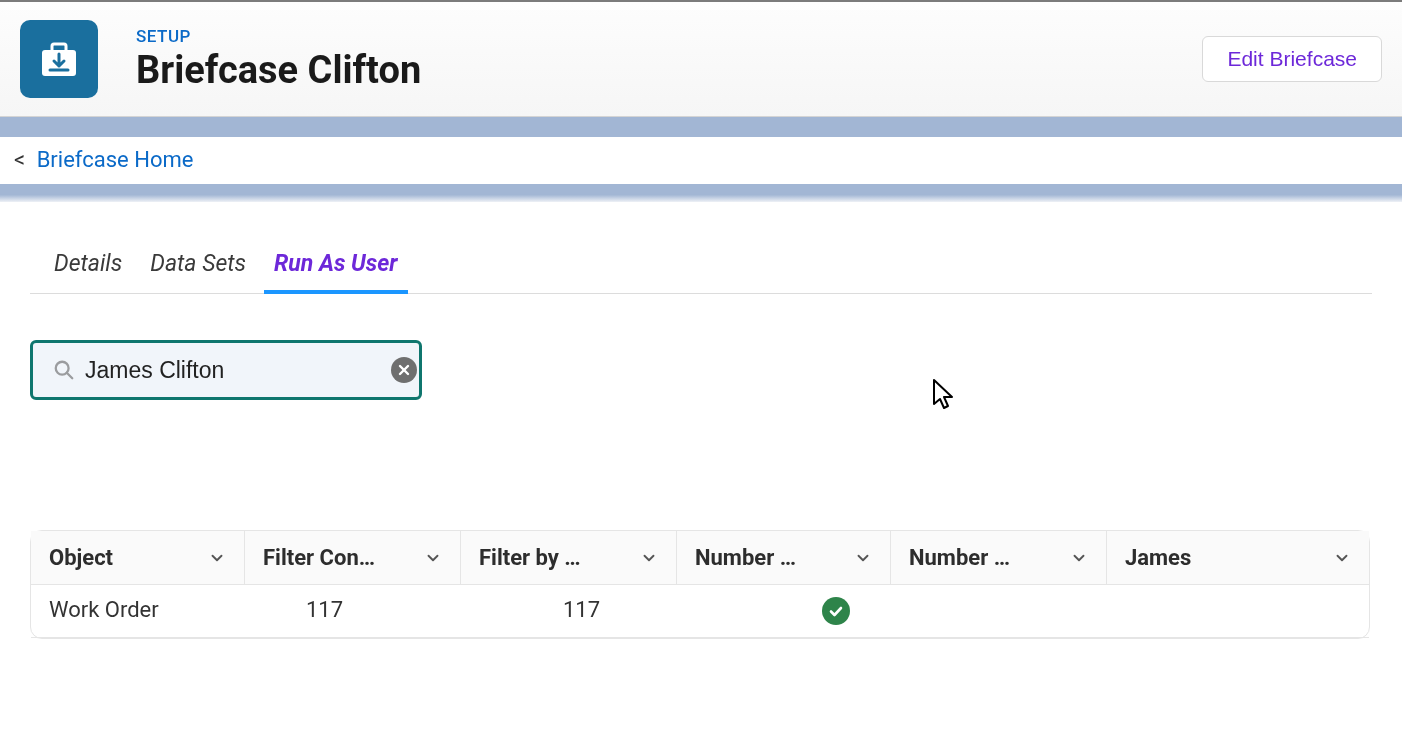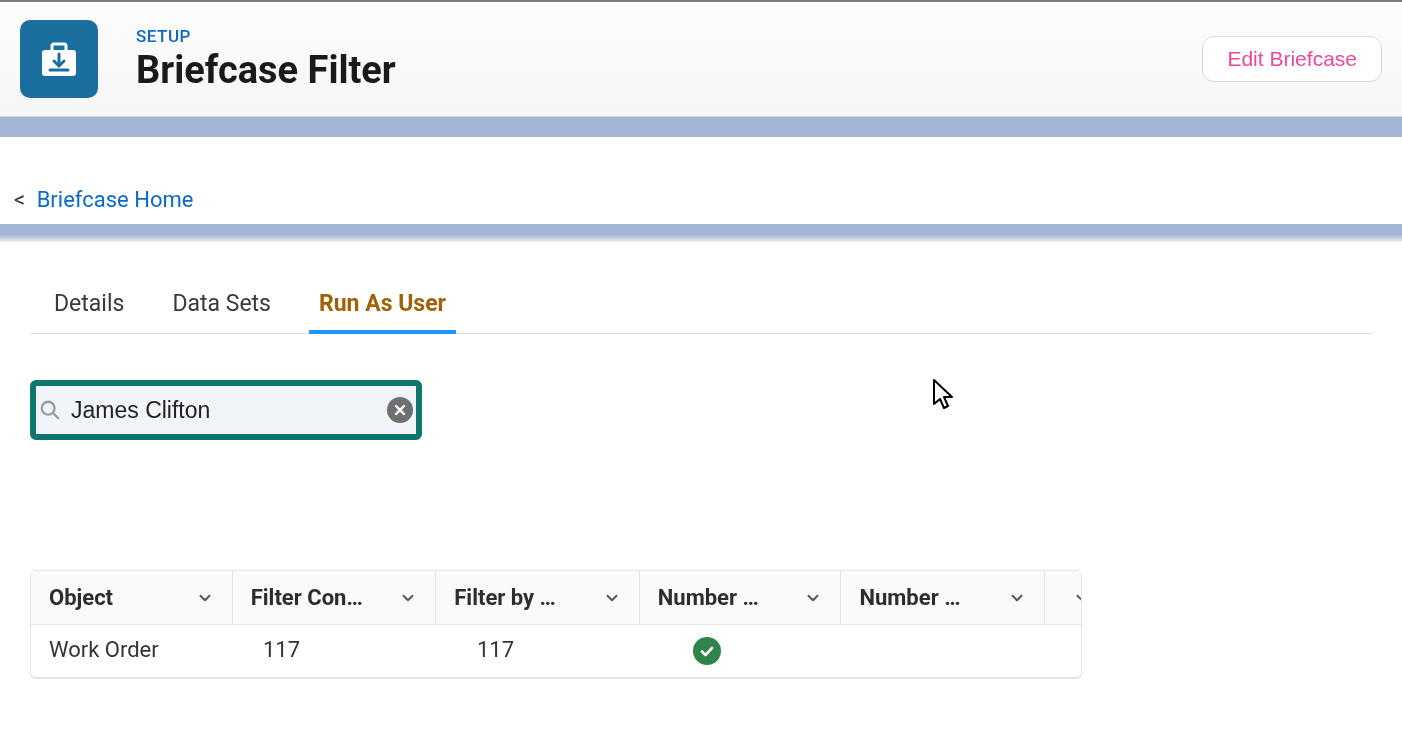--- a/index.html
+++ b/index.html
@@ -38,90 +38,90 @@
   }
   .header-text .title {
     font-size: 38px;
     font-weight: 700;
     color: #1a1a1a;
   }
   .edit-btn {
     margin-left: auto;
     background: #fff;
     border: 1px solid #d9d9d9;
-    color: #ec4899;
+    color: #6d28d9;
     font-size: 21px;
     padding: 10px 24px;
-    border-radius: 12px;
+    border-radius: 6px;
     cursor: pointer;
   }
   .decor-band {
     height: 20px;
     background: #a2b6d4;
   }
   .breadcrumb-bar {
     background: #fff;
     padding: 10px 14px 12px 14px;
     font-size: 22px;
-    margin-top: 40px;
   }
   .breadcrumb-bar .caret {
     color: #333;
     margin-right: 6px;
   }
   .breadcrumb-bar a {
     color: #0b6ac8;
     text-decoration: none;
   }
   .decor-band2 {
     height: 18px;
     background: linear-gradient(to bottom, #a2b6d4 0%, #a2b6d4 60%, #eef1f6 100%);
   }
   .content {
     padding: 40px 30px 20px 30px;
     background: #fff;
   }
   .tabs {
     display: flex;
-    gap: 48px;
+    gap: 28px;
     border-bottom: 1px solid #dcdcdc;
     padding-left: 24px;
+    font-style: italic;
   }
   .tab {
     font-size: 23px;
     color: #3a3a3a;
     padding: 8px 0 16px 0;
     cursor: pointer;
     position: relative;
   }
   .tab.active {
     font-weight: 700;
-    color: #a16207;
+    color: #6d28d9;
   }
   .tab.active::after {
     content: "";
     position: absolute;
     left: -10px;
     right: -10px;
     bottom: -1px;
     height: 4px;
     background: #1b96ff;
   }
   .search-wrap {
     margin: 46px 0 0 0;
   }
   .search-box {
     display: inline-flex;
     align-items: center;
     width: 392px;
     height: 60px;
     background: #f1f5fa;
-    border: 6px solid #0f766e;
+    border: 3px solid #0f766e;
     border-radius: 6px;
-    padding: 0 3px;
+    padding: 0 20px;
   }
   .search-box svg.search-svg {
     flex: 0 0 auto;
     opacity: 0.55;
   }
   .search-box input {
     flex: 1;
     border: none;
     background: transparent;
     font-size: 23px;
@@ -136,22 +136,22 @@
     background: #6f6f6f;
     display: flex;
     align-items: center;
     justify-content: center;
     cursor: pointer;
     flex: 0 0 auto;
   }
   .table {
     margin-top: 130px;
     border: 1px solid #e5e5e5;
-    border-radius: 6px;
-    width: 1052px;
+    border-radius: 12px;
+    width: 1340px;
   }
   .thead {
     display: flex;
     background: #fafafa;
     border-bottom: 1px solid #e5e5e5;
   }
   .th {
     display: flex;
     align-items: center;
     justify-content: space-between;
@@ -170,20 +170,21 @@
     margin-right: 10px;
   }
   .th-chev {
     flex: 0 0 auto;
     color: #555;
     cursor: pointer;
   }
   .trow {
     display: flex;
     border-bottom: 1px solid #e5e5e5;
+    gap: 43px;
   }
   .td {
     padding: 12px 18px;
     font-size: 22px;
     color: #333;
     white-space: nowrap;
     overflow: hidden;
     text-overflow: ellipsis;
   }
   .col0 { width: 214px; }
@@ -217,21 +218,21 @@
   <div class="header-icon">
     <svg width="46" height="46" viewBox="0 0 46 46">
       <rect x="6" y="14" width="34" height="26" rx="3" fill="#ffffff"></rect>
       <rect x="16" y="8" width="14" height="8" rx="2" fill="none" stroke="#ffffff" stroke-width="3"></rect>
       <path d="M23 18 L23 30 M18 25 L23 30 L28 25" stroke="#1a6f9e" stroke-width="3" fill="none" stroke-linecap="round" stroke-linejoin="round"></path>
       <line x1="14" y1="34" x2="32" y2="34" stroke="#1a6f9e" stroke-width="3" stroke-linecap="round"></line>
     </svg>
   </div>
   <div class="header-text">
     <div class="eyebrow">SETUP</div>
-    <div class="title">Briefcase Filter</div>
+    <div class="title">Briefcase Clifton</div>
   </div>
   <button class="edit-btn">Edit Briefcase</button>
 </div>
 
 <div class="decor-band"></div>
 
 <div class="breadcrumb-bar">
   <span class="caret">&lt;</span>
   <a href="#">Briefcase Home</a>
 </div>

